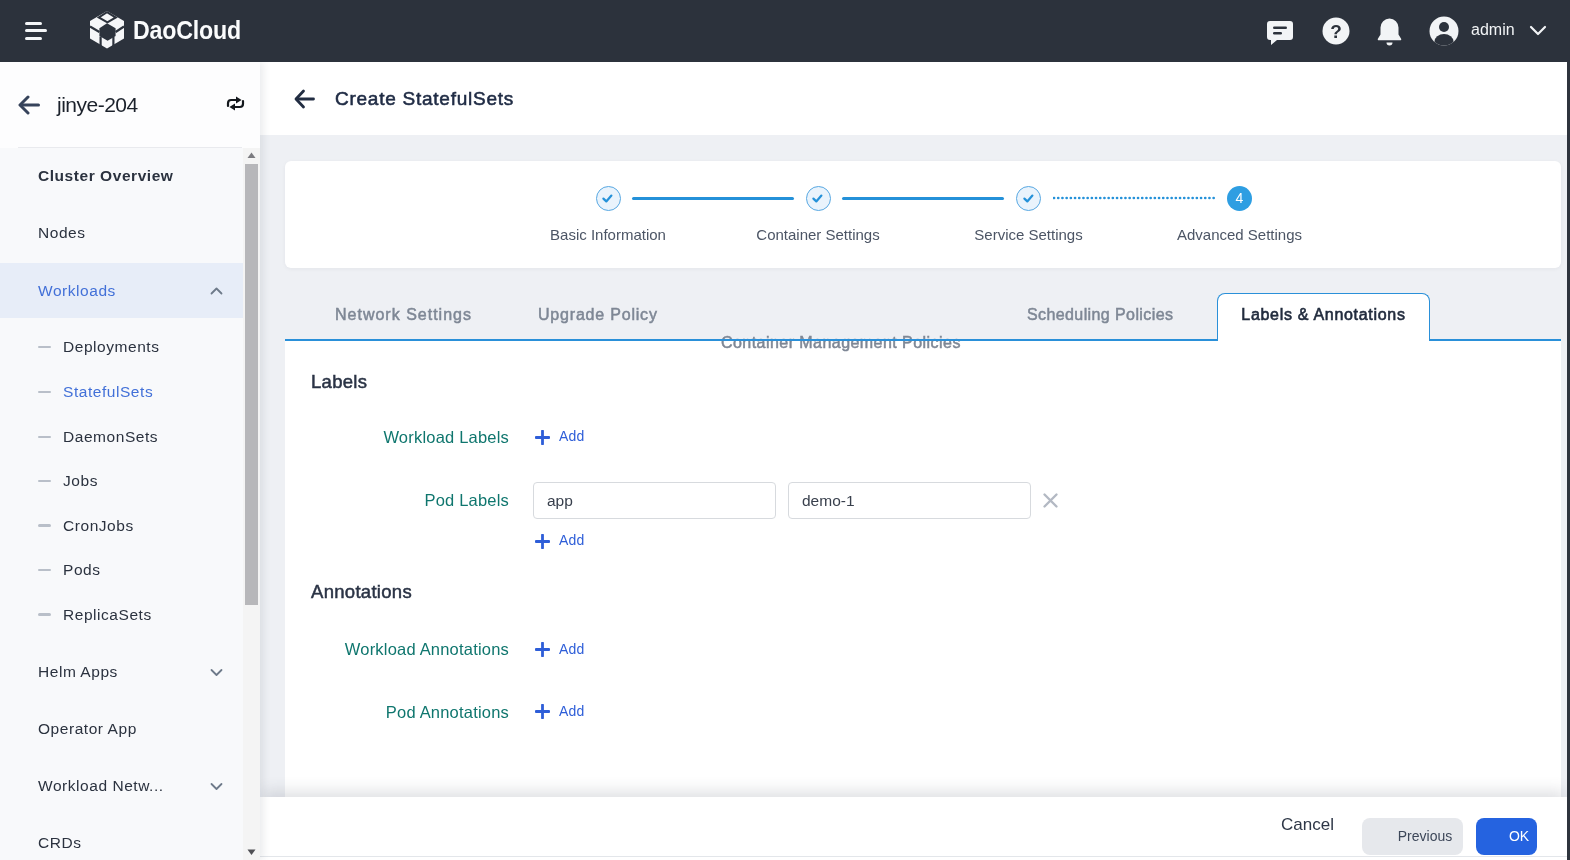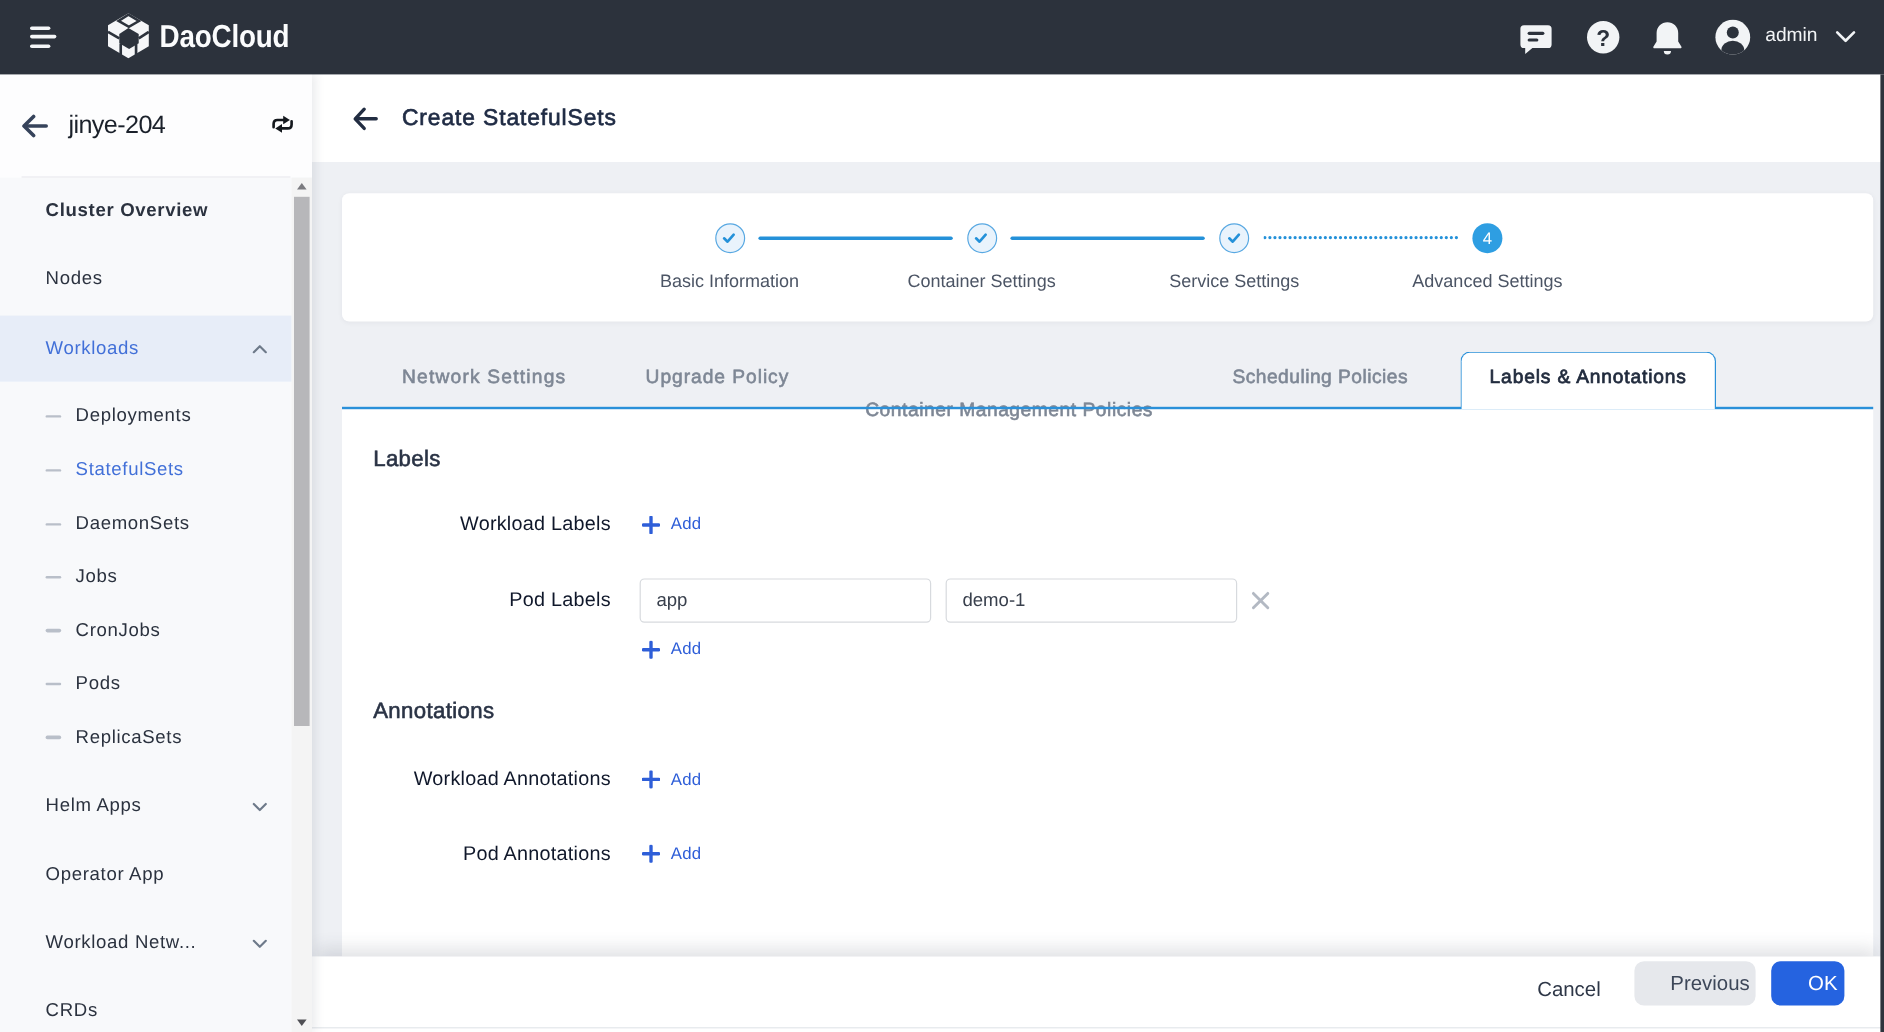--- a/index.html
+++ b/index.html
@@ -38,28 +38,28 @@
   .stepline { position:absolute; top:197px; height:2.6px; background:#2491d9; border-radius:2px; z-index:4; }
   .steplabel { position:absolute; top:226px; width:220px; text-align:center; font-size:15px; color:#4c5565; }
 
   
   .tab { position:absolute; top:306px; font-size:16px; font-weight:normal; -webkit-text-stroke:0.5px; color:#7e8795; white-space:nowrap; text-align:center; letter-spacing:0.35px; }
   #tabactive { position:absolute; left:1217px; top:293px; width:213px; height:48px; background:#fff; border:1px solid #2a90d9; border-bottom:none; border-radius:8px 8px 0 0; z-index:6; }
   #tabline { position:absolute; left:285px; top:339px; width:1276px; height:2px; background:#2a90d9; z-index:5; }
   #tabcontent { position:absolute; left:285px; top:341px; width:1276px; height:456px; background:#fff; }
 
   .sechead { position:absolute; left:311px; font-size:18.5px; font-weight:normal; -webkit-text-stroke:0.5px #2a3345; color:#2a3345; letter-spacing:0.3px; }
-  .flabel { position:absolute; width:239px; text-align:right; left:270px; font-size:16.5px; color:#0f172a; letter-spacing:0.2px; line-height:19px; }
+  .flabel { position:absolute; width:239px; text-align:right; left:270px; font-size:16.5px; color:#0f766e; letter-spacing:0.2px; line-height:19px; }
   .addplus { position:absolute; width:15px; height:15px; }
   .addtxt { position:absolute; left:559px; font-size:14px; color:#2e5ed8; letter-spacing:0.2px; }
   .inp { position:absolute; top:482px; height:37px; background:#fff; border:1px solid #d7dade; border-radius:4px; font-size:15.5px; color:#39404d; padding-left:13px; line-height:35px; }
 
   
   #footer { position:absolute; left:260px; top:797px; width:1308px; height:63px; background:#fff; box-shadow:0 -9px 14px -3px rgba(60,70,90,0.16); z-index:8; }
-  .btn { position:absolute; top:4px; height:37px; border-radius:8px; font-size:17px; line-height:37px; text-align:center;padding-left:25px; }
+  .btn { position:absolute; top:21px; height:37px; border-radius:8px; font-size:14px; line-height:37px; text-align:center;padding-left:25px; }
   #rightstrip { position:absolute; left:1567px; top:62px; width:3px; height:798px; background:#2e343d; z-index:40; }
 </style>
 </head>
 <body>
 
 <div id="topbar">
   <div class="hline" style="left:25px; top:21.8px; width:17px;"></div>
   <div class="hline" style="left:25px; top:29.2px; width:22px;"></div>
   <div class="hline" style="left:25px; top:36.6px; width:17px;"></div>
   <svg class="abs" style="left:89px; top:11px;" width="36" height="38" viewBox="0 0 36 38">

